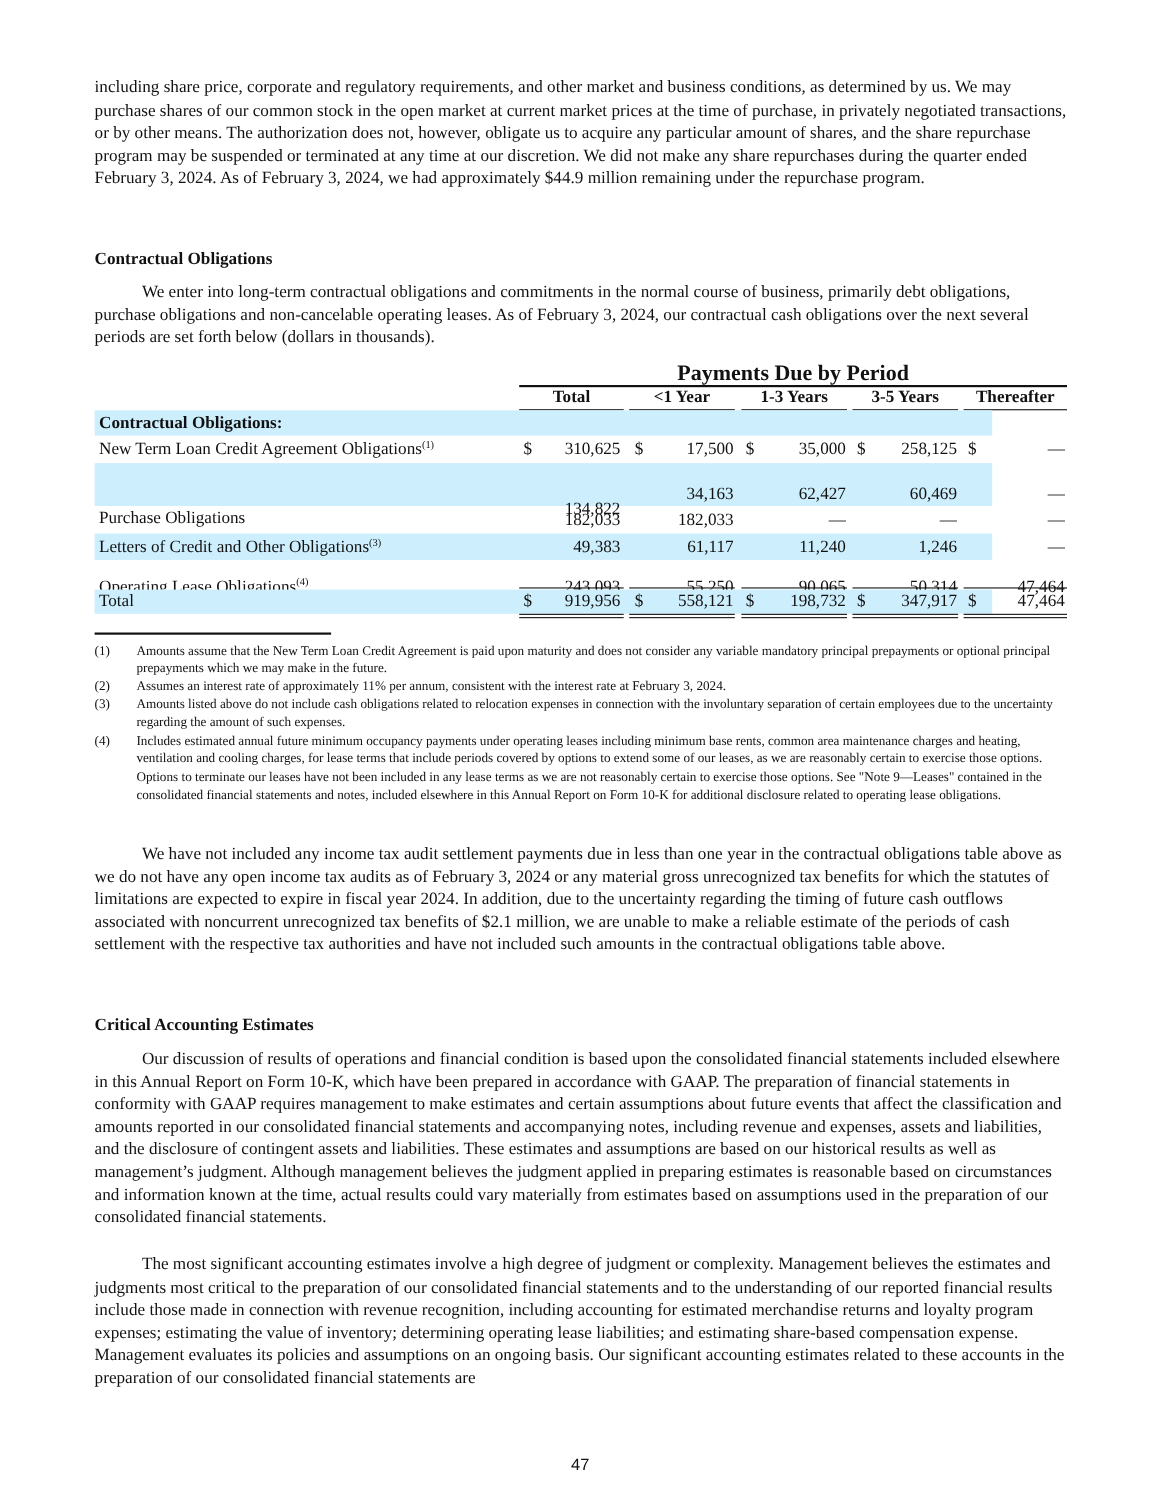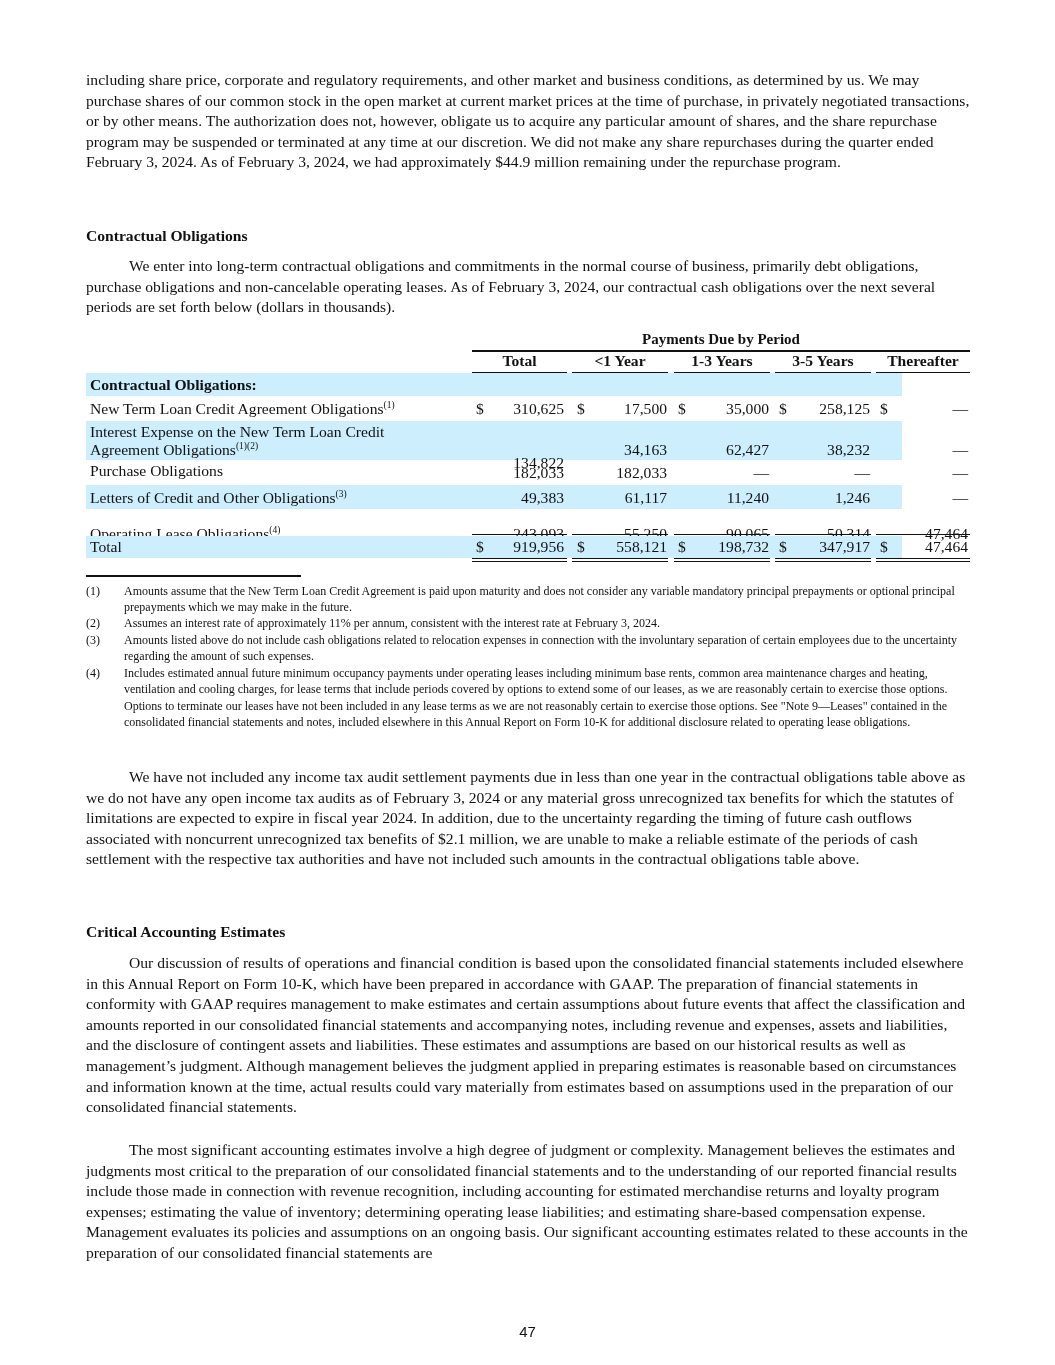--- a/index.html
+++ b/index.html
@@ -14,21 +14,21 @@
     font-size: 15.6px; line-height: 20.6px; margin: 0;
   }
   .indent { text-indent: 43px; }
   .heading {
     position: absolute; left: 0; font-weight: bold; font-size: 15.6px; line-height: 20px; margin: 0;
   }
   
   .tbl { position: absolute; left: 0; top: 329px; width: 884px; }
   .pd-title {
     position: absolute; left: 386px; width: 498px; top: 0; text-align: center;
-    font-weight: bold; font-size: 15px; line-height: 20px;
+    font-weight: bold; font-size: 20px; line-height: 20px;
   }
   .pd-rule { position: absolute; left: 386px; width: 498px; top: 21px; border-top: 2px solid #111; }
   .colhead {
     position: absolute; top: 22px; font-weight: bold; font-size: 15.6px; line-height: 20px; text-align: center;
   }
   .colhead-rule { position: absolute; top: 43px; border-top: 1.5px solid #111; }
   .row { position: absolute; left: 0; width: 816px; }
   .row.shade { background: #cdeefd; }
   .cell-label {
     position: absolute; left: 4px; font-size: 15.6px; line-height: 18px;
@@ -90,25 +90,24 @@
       <span class="val" style="left:486px;width:95px;top:3px;">17,500</span>
       <span class="dollar" style="left:592px;top:3px;">$</span>
       <span class="val" style="left:588px;width:95px;top:3px;">35,000</span>
       <span class="dollar" style="left:693px;top:3px;">$</span>
       <span class="val" style="left:689px;width:95px;top:3px;">258,125</span>
       <span class="dollar" style="left:794px;top:3px;">$</span>
       <span class="val" style="left:790px;width:92px;top:3px;">—</span>
     </div>
 
     <div class="row shade" style="top:92px;height:39px;">
-      <div class="cell-label" style="top:2px;"><span>Interest Expense on the New Term Loan Credit</span><br><span>Agreement Obligations</span><sup>(1)(2)</sup></div>
       <span class="val" style="left:386px;width:92px;top:32px;">134,822</span>
       <span class="val" style="left:486px;width:95px;top:19px;">34,163</span>
       <span class="val" style="left:588px;width:95px;top:19px;">62,427</span>
-      <span class="val" style="left:689px;width:95px;top:19px;">38,232</span>
+      <span class="val" style="left:689px;width:95px;top:19px;">60,469</span>
       <span class="val" style="left:790px;width:92px;top:19px;">—</span>
     </div>
 
     <div class="row" style="top:131px;height:25px;">
       <div class="cell-label" style="top:2px;"><span>Purchase Obligations</span></div>
       <span class="val" style="left:386px;width:92px;top:3px;">182,033</span>
       <span class="val" style="left:486px;width:95px;top:3px;">182,033</span>
       <span class="val" style="left:588px;width:95px;top:3px;">—</span>
       <span class="val" style="left:689px;width:95px;top:3px;">—</span>
       <span class="val" style="left:790px;width:92px;top:3px;">—</span>

